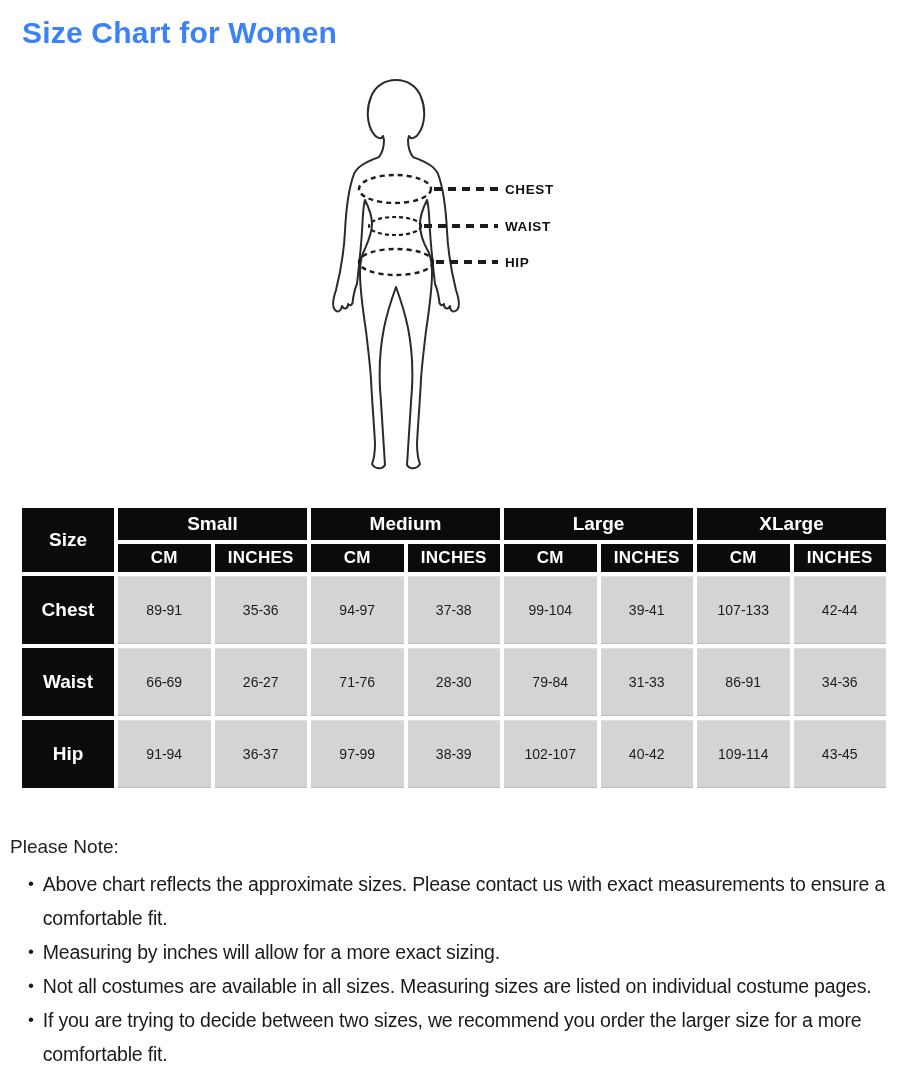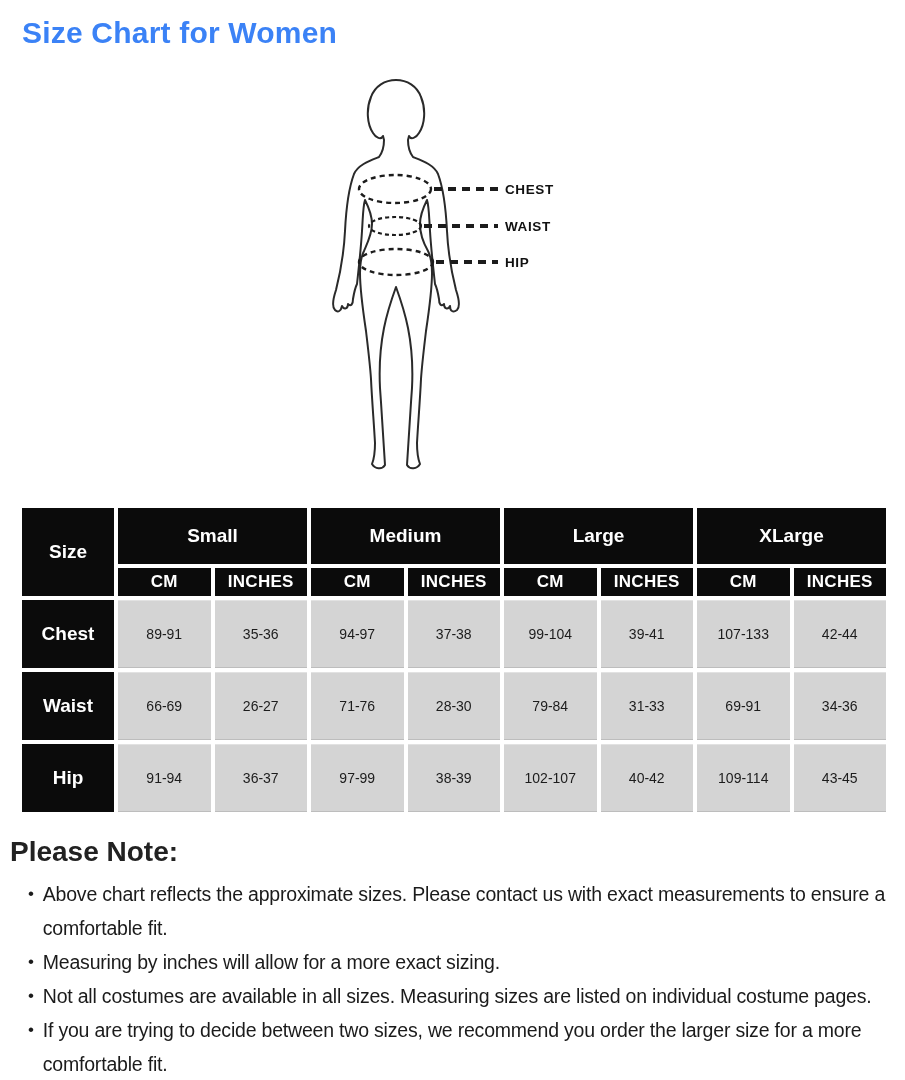--- a/index.html
+++ b/index.html
@@ -46,40 +46,40 @@
   .size-table th, .size-table td {
     text-align: center;
     vertical-align: middle;
     overflow: hidden;
   }
   .hd {
     background: #0b0b0b;
     color: #ffffff;
     font-weight: bold;
   }
-  .group-hd { font-size: 19px; height: 56px; }
+  .group-hd { font-size: 19px; height: 32px; }
   .unit-hd  { font-size: 17px; height: 28px; letter-spacing: 0.3px; }
   .corner-hd { font-size: 19px; }
   .row-hd   { font-size: 19px; height: 68px; }
   .val-cell {
     background: #d4d4d4;
     color: #1c1c1c;
     font-size: 14px;
     height: 68px;
     border-top: 1px solid #e2e2e2;
     border-bottom: 1px solid #bdbdbd;
   }
   .notes {
     position: absolute;
     left: 10px; top: 836px;
     width: 886px;
   }
   .notes-heading {
-    font-size: 28px;
-    font-weight: bold;
+    font-size: 19px;
+    font-weight: normal;
     color: #222;
     margin-bottom: 9px;
   }
   .notes-list { list-style: none; padding-left: 18px; }
   .notes-list li {
     display: flex;
     align-items: flex-start;
     gap: 9px;
     font-size: 19.5px;
     line-height: 34px;
@@ -181,21 +181,21 @@
         <td class="val-cell">42-44</td>
       </tr>
       <tr>
         <th class="hd row-hd">Waist</th>
         <td class="val-cell">66-69</td>
         <td class="val-cell">26-27</td>
         <td class="val-cell">71-76</td>
         <td class="val-cell">28-30</td>
         <td class="val-cell">79-84</td>
         <td class="val-cell">31-33</td>
-        <td class="val-cell">69-91</td>
+        <td class="val-cell">86-91</td>
         <td class="val-cell">34-36</td>
       </tr>
       <tr>
         <th class="hd row-hd">Hip</th>
         <td class="val-cell">91-94</td>
         <td class="val-cell">36-37</td>
         <td class="val-cell">97-99</td>
         <td class="val-cell">38-39</td>
         <td class="val-cell">102-107</td>
         <td class="val-cell">40-42</td>

